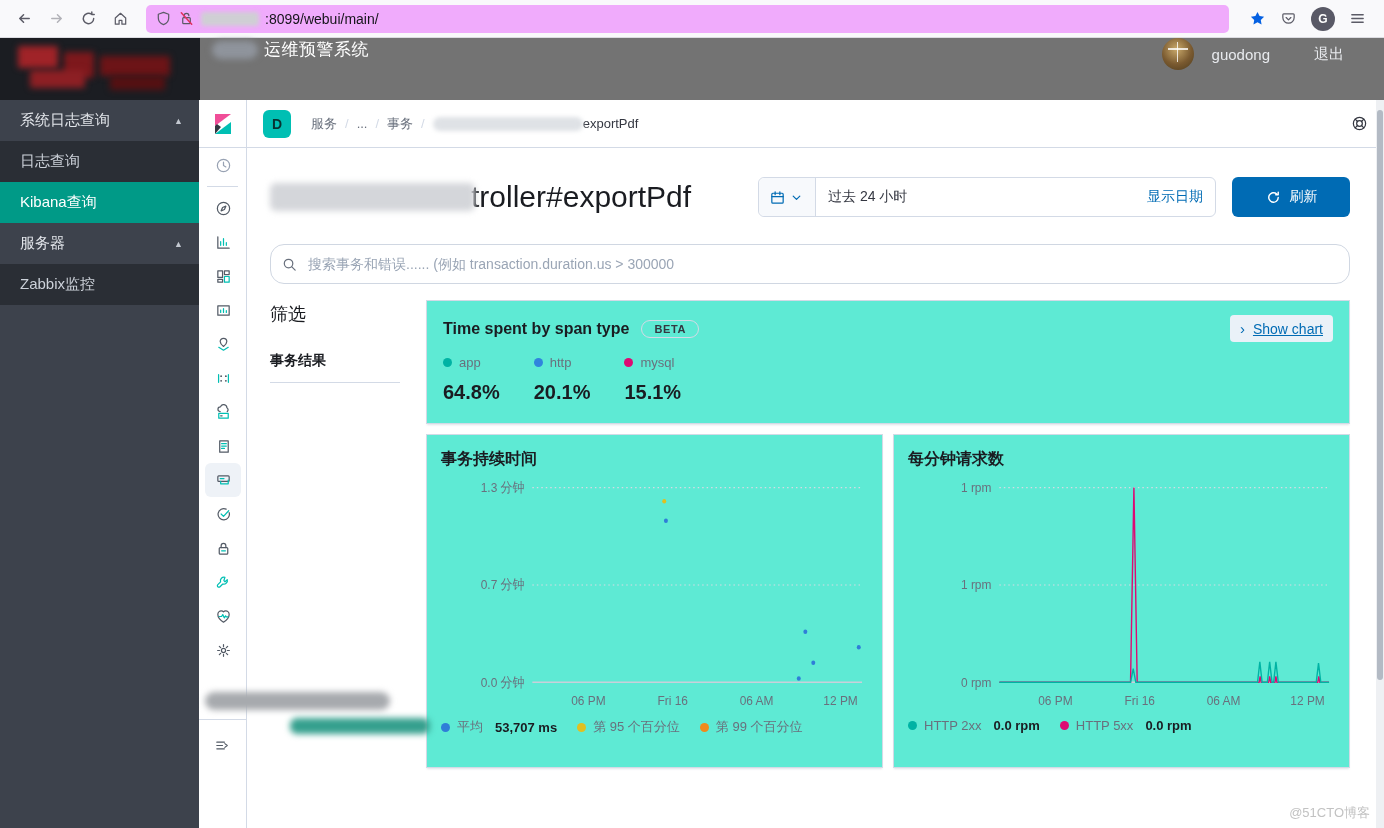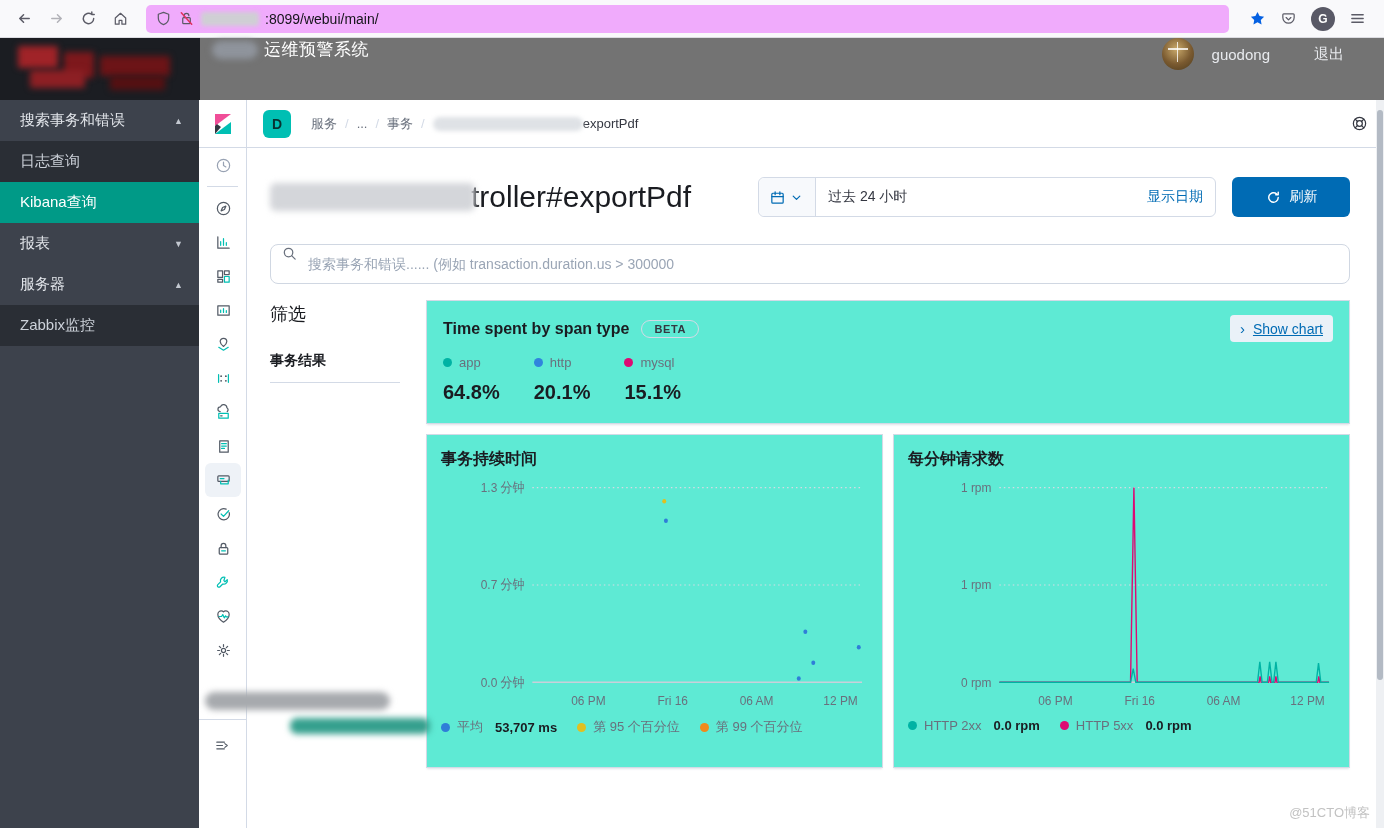--- a/index.html
+++ b/index.html
@@ -60,21 +60,21 @@
   .title-row{position:absolute;left:23px;top:20px;right:26px;height:58px;display:flex;align-items:center;gap:16px;}
   #page-title{flex:1;font-size:30px;font-weight:400;color:#1a1c21;white-space:nowrap;display:flex;align-items:center;}
   .title-blur{display:inline-block;width:205px;height:28px;background:#d4d6da;border-radius:6px;filter:blur(3px);margin-right:-4px;}
   #datebar{width:592px;display:flex;gap:16px;}
   #date-ctl{flex:1;height:40px;border:1px solid #d3dae6;border-radius:6px;display:flex;align-items:center;background:#fff;}
   #date-quick{display:flex;align-items:center;gap:2px;padding:0 10px;height:100%;border-right:1px solid #d3dae6;background:#f7f9fc;border-radius:6px 0 0 6px;cursor:pointer;}
   #date-range{flex:1;padding:0 12px;font-size:14px;color:#343741;cursor:pointer;}
   #show-dates{padding:0 12px;font-size:14px;color:#006bb4;cursor:pointer;}
   #refresh-btn{width:118px;height:40px;background:#006bb4;border:none;border-radius:6px;color:#fff;font-size:14px;display:flex;align-items:center;justify-content:center;gap:8px;cursor:pointer;}
   .search-row{position:absolute;left:23px;top:96px;right:26px;height:40px;display:flex;gap:12px;}
-  #searchbox{flex:1;height:40px;border:1px solid #d0d7e2;border-radius:8px;display:flex;padding:0 10px;gap:8px;background:#fff;}
+  #searchbox{flex:1;height:40px;border:1px solid #d0d7e2;border-radius:14px;display:flex;align-items:center;padding:0 10px;gap:8px;background:#fff;}
   #searchbox input{border:none;outline:none;flex:1;font-size:14px;color:#343741;background:transparent;}
   #searchbox input::placeholder{color:#9aa5b5;}
   #env-ctl{width:268px;height:40px;border:1px solid #d0d7e2;border-radius:4px;display:flex;align-items:center;background:#fff;cursor:pointer;}
   #env-prefix{background:#eceff4;height:100%;display:flex;align-items:center;padding:0 12px;font-size:14px;font-weight:bold;color:#343741;border-radius:4px 0 0 4px;border-right:1px solid #e0e5ec;}
   #env-value{flex:1;padding:0 12px;font-size:14px;color:#343741;}
   #env-chev{padding-right:8px;display:flex;}
 
   .body-row{position:absolute;left:23px;top:152px;right:26px;bottom:0;}
   #filter-col{position:absolute;left:0;top:0;width:150px;}
   #filter-heading{font-size:18px;color:#1a1c21;margin:2px 0 26px;}
@@ -182,32 +182,28 @@
     </div>
     <div id="hdr-right">
       <span id="user-avatar"></span>
       <span id="hdr-user">guodong</span>
       <span id="hdr-logout">退出</span>
     </div>
   </div>
 
   <nav id="app-sidebar">
       <div class="sb-item parent">
-        <span>搜索事务和错误</span>
+        <span>系统日志查询</span>
         <span class="caret">▲</span>
       </div>
       <div class="sb-item sub">
         <span>日志查询</span>
       </div>
       <div class="sb-item sub active">
         <span>Kibana查询</span>
-      </div>
-      <div class="sb-item parent">
-        <span>报表</span>
-        <span class="caret">▼</span>
       </div>
       <div class="sb-item parent">
         <span>服务器</span>
         <span class="caret">▲</span>
       </div>
       <div class="sb-item sub">
         <span>Zabbix监控</span>
       </div>
     </nav>
 

